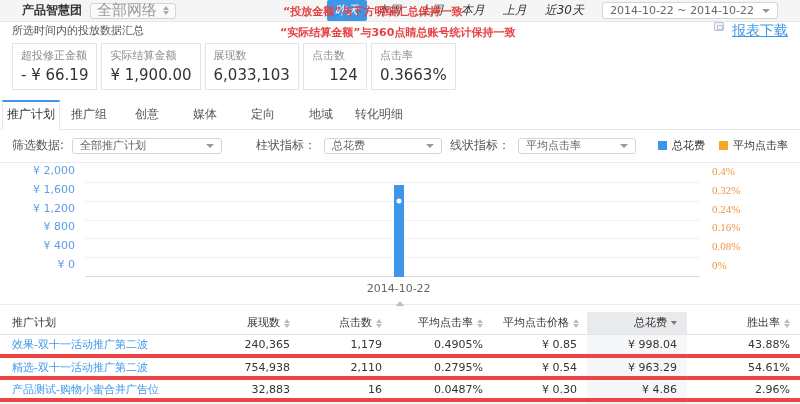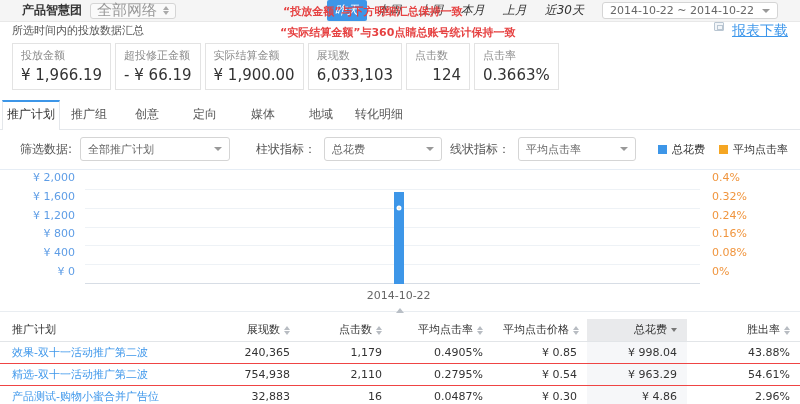--- a/index.html
+++ b/index.html
@@ -43,55 +43,55 @@
   .stat-value { color:#333; font-size:15px; text-align:right; white-space:nowrap; }
 
   
   .tabs { display:flex; border-bottom:1px solid #e4e7eb; padding:0 2px; margin-top:4px; }
   .tab { width:58px; text-align:center; padding:5px 0 6px 0; cursor:pointer; color:#555;
     border:1px solid transparent; border-bottom:none; position:relative; }
   .tab.active { background:#fff; border-color:#e4e7eb; border-top:2px solid #3d96e8;
     margin-bottom:-1px; padding-top:4px; color:#333; }
 
   
-  .filters { display:flex; align-items:center; padding:7px 12px 8px 20px; gap:8px; }
+  .filters { display:flex; align-items:center; padding:7px 12px 8px 12px; gap:8px; }
   .filter-label { color:#555; }
-  .wide-select { background:#fff; border:1px solid #d5d5d5; border-radius:3px; height:24px;
+  .wide-select { background:#fff; border:1px solid #d5d5d5; border-radius:3px; height:16px;
     display:inline-flex; align-items:center; justify-content:space-between; padding:0 7px;
     color:#666; font-size:11px; cursor:pointer; }
   .sel-filter { width:150px; } .sel-metric { width:118px; }
   .right-filters { margin-left:auto; display:flex; align-items:center; gap:8px; }
   .legend { display:flex; align-items:center; gap:14px; margin-left:14px; }
   .legend-item { display:flex; align-items:center; gap:5px; font-size:11px; color:#333; }
   .legend-swatch { width:9px; height:9px; display:inline-block; }
 
   
   .chart-section { border-top:1px solid #e6edf5; position:relative; height:142px; }
   .plot { position:absolute; left:85px; right:100px; top:20px; height:94px; }
   .gridline { position:absolute; left:0; right:0; height:1px; background:#eef2f6; }
   .gridline.axis { background:#d7dde5; }
   .tick-left { position:absolute; right:calc(100% + 10px); transform:translateY(-50%);
     color:#5e9de6; font-size:11px; white-space:nowrap; }
   .tick-right { position:absolute; left:calc(100% + 12px); transform:translateY(-50%);
-    color:#f0953e; font-size:11px; white-space:nowrap; }
+    color:#f0953e; font-size:11px; white-space:nowrap;font-family:Liberation Serif, serif; }
   .bar { position:absolute; width:10px; transform:translateX(-50%); background:#3d96e8; bottom:0; }
   .dot { position:absolute; width:5px; height:5px; border-radius:50%; background:#f5a623;
     border:2px solid #fff; transform:translate(-50%,50%); }
   .x-label { position:absolute; top:calc(100% + 5px); transform:translateX(-50%);
     color:#666; font-size:11px; }
 
   
   .collapse-bar { position:relative; height:8px; border-top:1px solid #e9edf1; margin-top:0; cursor:pointer; }
   .collapse-arrow { position:absolute; left:50%; top:-4px; transform:translateX(-50%);
     width:0; height:0; border-left:4px solid transparent; border-right:4px solid transparent;
     border-bottom:5px solid #b9bfc6; }
 
   
   table { width:800px; border-collapse:collapse; table-layout:fixed; }
-  th, td { font-size:11px; padding:0 10px; height:22px; border-bottom:1px solid #ef4444;
+  th, td { font-size:11px; padding:0 10px; height:22px; border-bottom:4px solid #ef4444;
     text-align:right; white-space:nowrap; overflow:hidden; }
   th { color:#333; font-weight:normal; border-bottom:1px solid #e2e5e8; }
   th.col-0, td.col-0 { text-align:left; padding-left:12px; }
   th.sortable { cursor:pointer; }
   th .sort { display:inline-flex; flex-direction:column; gap:1px; margin-left:4px; vertical-align:middle; }
   th .s-up { width:0;height:0;border-left:3px solid transparent;border-right:3px solid transparent;border-bottom:4px solid #b8bcc2; }
   th .s-down { width:0;height:0;border-left:3px solid transparent;border-right:3px solid transparent;border-top:4px solid #b8bcc2; }
   th.sorted { background:#e9eaec; }
   th.sorted .s-down { border-top-color:#777; }
   td.sorted { background:#f6f7f9; }
@@ -131,24 +131,20 @@
 <div class="subrow">
   <span class="summary-label">所选时间内的投放数据汇总</span>
   <span class="annotation annotation-2">“实际结算金额”与360点睛总账号统计保持一致</span>
   <span class="download">
     <i class="dl-icon"></i>
     <span class="lbl">报表下载</span>
   </span>
 </div>
 
 <div class="stats" id="stats-row">
-    <div class="stat-card" style="min-width: 83px;">
-      <div class="stat-label">投放金额</div>
-      <div class="stat-value">¥ 1,966.19</div>
-    </div>
     <div class="stat-card" style="min-width: 82px;">
       <div class="stat-label">超投修正金额</div>
       <div class="stat-value">- ¥ 66.19</div>
     </div>
     <div class="stat-card" style="min-width: 83px;">
       <div class="stat-label">实际结算金额</div>
       <div class="stat-value">¥ 1,900.00</div>
     </div>
     <div class="stat-card" style="min-width: 74px;">
       <div class="stat-label">展现数</div>
@@ -161,22 +157,22 @@
     <div class="stat-card" style="min-width: 76px;">
       <div class="stat-label">点击率</div>
       <div class="stat-value">0.3663%</div>
     </div>
   </div>
 
 <div class="tabs" id="tabs">
     <div class="tab active">推广计划</div>
     <div class="tab">推广组</div>
     <div class="tab">创意</div>
+    <div class="tab">媒体</div>
     <div class="tab">定向</div>
-    <div class="tab">媒体</div>
     <div class="tab">地域</div>
     <div class="tab">转化明细</div>
   </div>
 
 <div class="filters">
   <span class="filter-label">筛选数据:</span>
   <span class="wide-select sel-filter">
     <span>全部推广计划</span>
     <i class="caret"></i>
   </span>

